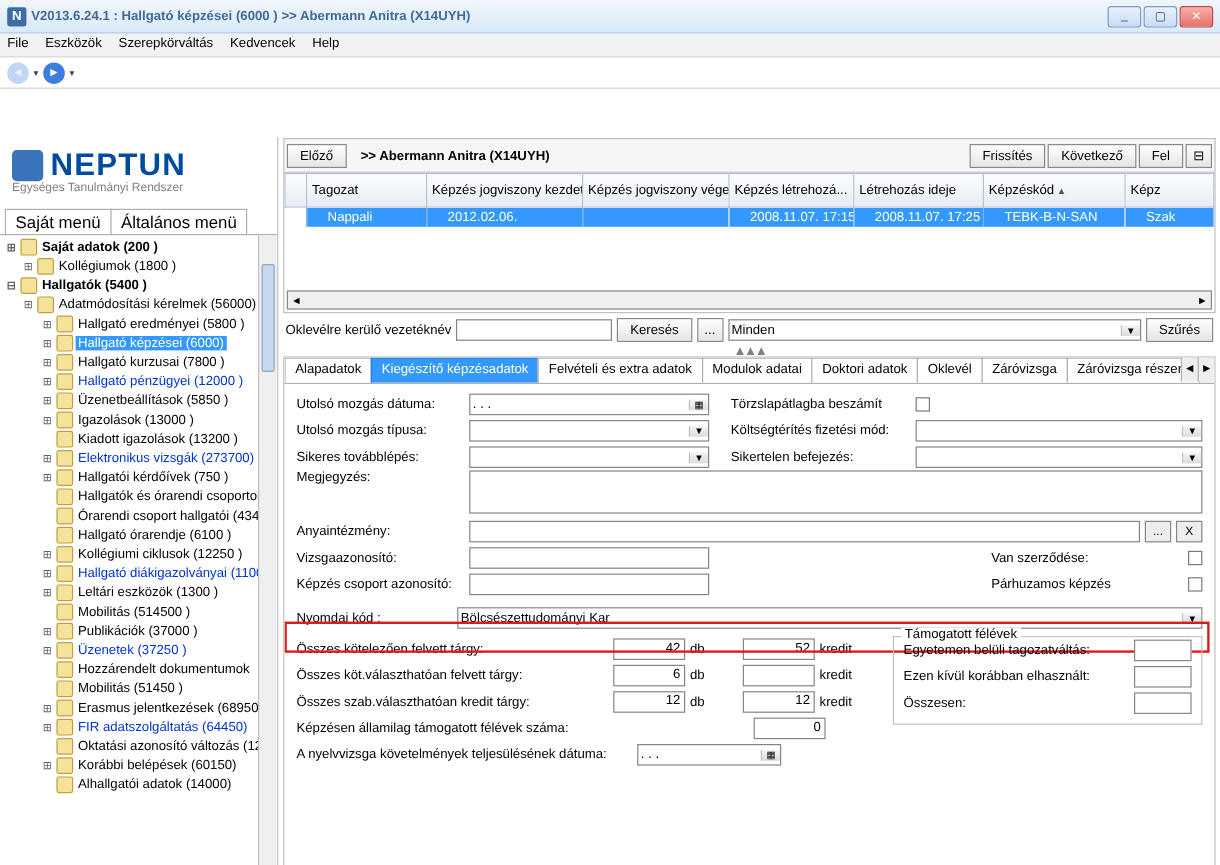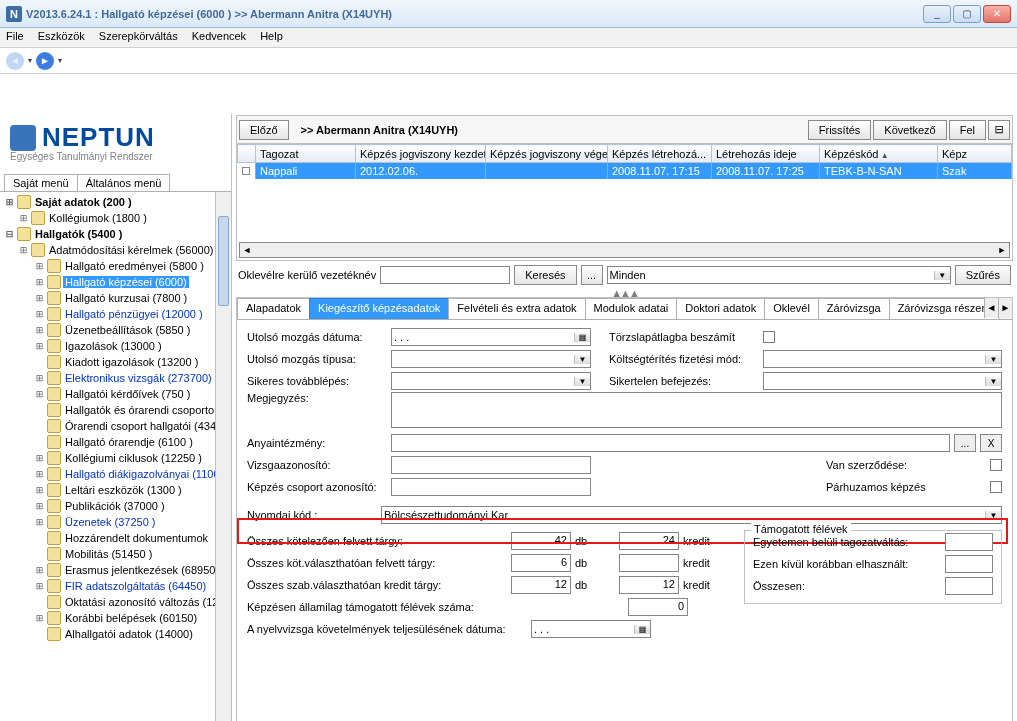--- a/index.html
+++ b/index.html
@@ -68,21 +68,21 @@
     display:flex;align-items:center;gap:6px;
   }
   .logo .brand .sq { width:26px;height:26px;background:#3973ba;border-radius:4px;}
   .logo .tag { font-size:10px;color:#808080; margin-top:-2px;}
   .lefttabs {
     margin-top:6px; border-bottom:1px solid #b0b0b0;
     display:flex; padding-left:4px;
   }
   .lefttab {
     border:1px solid #b0b0b0; border-bottom:none; padding:2px 8px;
-    background:#fff; font-size:11px; margin-right:-1px;
+    background:#fff; font-size:14px; margin-right:-1px;
   }
   .tree {
     flex:1; overflow:auto; padding:2px 0;
     position:relative;
   }
   .tree-row {
     display:flex; align-items:center; height:16px; white-space:nowrap;
     padding-left:4px;
   }
   .tree-row .exp { width:11px; color:#666; text-align:center; font-size:9px;}
@@ -120,27 +120,27 @@
   .toprow .crumb { font-weight:bold; margin-left:10px; flex:1;}
   .grid {
     border:1px solid #c0c0c0;
     height:118px; overflow:hidden; position:relative;
     background:#fff;
   }
   .grid table { border-collapse:collapse; width:100%; table-layout:fixed;}
   .grid th {
     background:linear-gradient(#fdfdfd,#e5ecf5);
     border:1px solid #b3c2d6; padding:2px 4px; text-align:left;
-    font-weight:normal; height:18px; overflow:hidden; white-space:nowrap;
+    font-weight:normal; height:28px; overflow:hidden; white-space:nowrap;
     font-size:11px;
   }
   .grid th.up::after { content:' ▲'; font-size:8px; color:#555;}
   .grid td {
     border-right:1px solid #7fb0e8;
-    padding:2px 4px; height:16px; overflow:hidden; white-space:nowrap;
+    padding:2px 17px; height:16px; overflow:hidden; white-space:nowrap;
     font-size:11px;
   }
   .grid tr.selrow td { background:#3399ff; color:#fff;}
   .grid tr.selrow td:first-child { background:#fff; width:14px;}
   .grid tr.selrow td:first-child div{ width:8px;height:8px;border:1px solid #888;margin:auto;}
   .grid-bscroll { position:absolute; left:2px; right:2px; bottom:2px; height:16px;
     border:1px solid #888; background:#efefef; display:flex; align-items:center;}
   .grid-bscroll .ar { width:14px; text-align:center; font-size:9px;}
   .searchrow {
     display:flex; align-items:center; gap:4px; padding:4px 2px;
@@ -335,20 +335,25 @@
         </div>
         <div class="tree-row l3 blue">
           <span class="exp">⊞</span>
           <span class="ic"></span>
           <span class="lbl">Hallgató diákigazolványai (1100)</span>
         </div>
         <div class="tree-row l3">
           <span class="exp">⊞</span>
           <span class="ic"></span>
           <span class="lbl">Leltári eszközök (1300  )</span>
+        </div>
+        <div class="tree-row l3">
+          <span class="exp"></span>
+          <span class="ic"></span>
+          <span class="lbl">Mobilitás (514500  )</span>
         </div>
         <div class="tree-row l3">
           <span class="exp">⊞</span>
           <span class="ic"></span>
           <span class="lbl">Publikációk (37000  )</span>
         </div>
         <div class="tree-row l3 blue">
           <span class="exp">⊞</span>
           <span class="ic"></span>
           <span class="lbl">Üzenetek (37250  )</span>
@@ -553,21 +558,21 @@
             <span class="chev">▼</span>
           </div>
         </div>
 
         <div class="statsgroup">
           <div class="statsleft">
             <div class="statrow">
               <div class="lab">Összes kötelezően felvett tárgy:</div>
               <div class="numbox">42</div>
               <div class="unit">db</div>
-              <div class="numbox">24</div>
+              <div class="numbox">52</div>
               <div class="unit">kredit</div>
             </div>
             <div class="statrow">
               <div class="lab">Összes köt.választhatóan felvett tárgy:</div>
               <div class="numbox">6</div>
               <div class="unit">db</div>
               <div class="numbox"></div>
               <div class="unit">kredit</div>
             </div>
             <div class="statrow">

